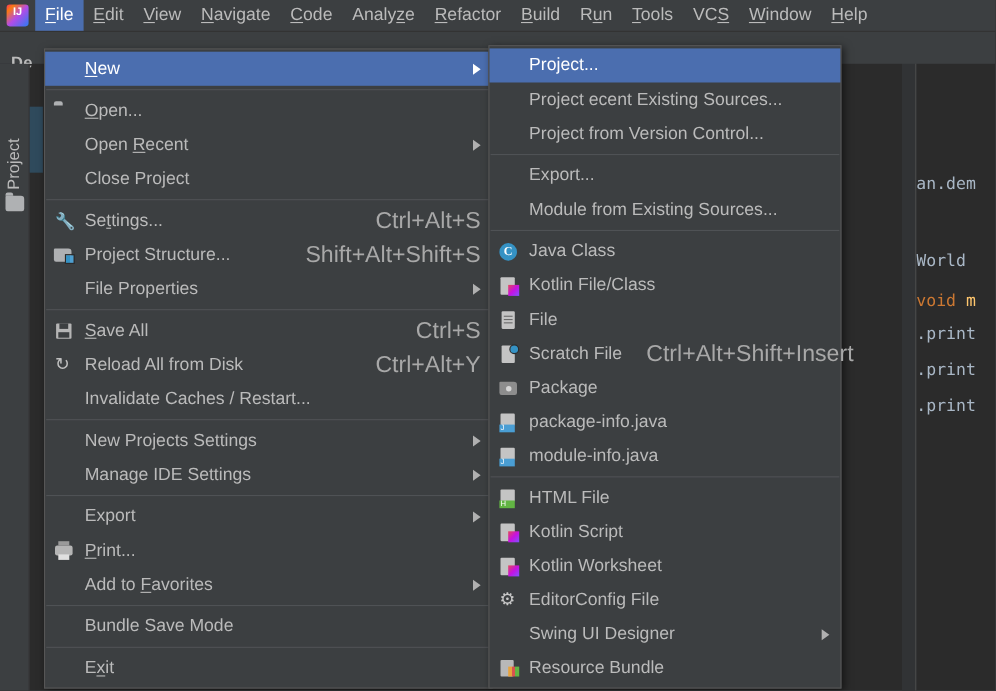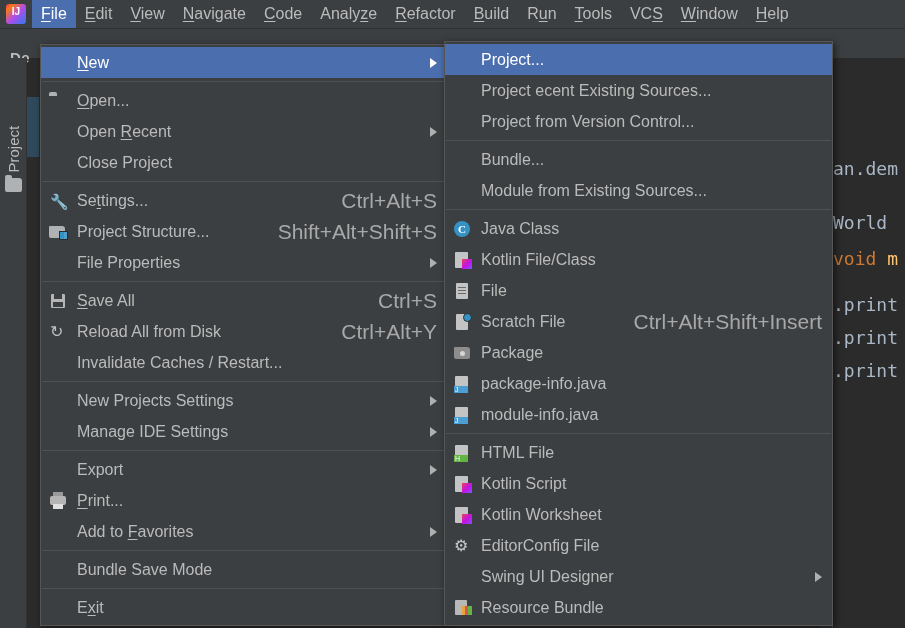--- a/index.html
+++ b/index.html
@@ -27,21 +27,21 @@
     position: absolute;
     left: 820px; top: 28px;
     width: 12px; height: 600px;
     background: #313335;
     border-right: 1px solid #4b4b4b;
   }
   .code-line {
     position: absolute;
     left: 833px;
     font-family: "DejaVu Sans Mono", monospace;
-    font-size: 18px;
+    font-size: 15px;
     white-space: pre;
     color: #a9b7c6;
   }
   .code-line .kw { color: #cc7832; }
   .code-line .mname { color: #ffc66d; }
 
   
   .title-strip {
     position: absolute;
     left: 0; top: 28px;
@@ -147,21 +147,21 @@
   
   .menu-popup {
     position: absolute;
     background: #3c3f41;
     border: 1px solid #565656;
     box-shadow: 2px 2px 7px rgba(0,0,0,.55);
     padding: 2px 0;
     box-sizing: border-box;
   }
   #file-menu  { left: 40px;  top: 44px;  width: 408px; }
-  #new-menu   { left: 444px; top: 41px;  width: 389px; }
+  #new-menu   { left: 444px; top: 41px;  width: 321px; }
 
   .menu-item {
     position: relative;
     display: flex;
     align-items: center;
     height: 31px;
     padding: 0 10px 0 8px;
     font-size: 16px;
     color: #bbbbbb;
     cursor: default;
@@ -358,22 +358,22 @@
         #62b543 6px, #62b543 10px);
   }
 </style>
 </head>
 <body>
 
 <div id="app">
 
   <div class="editor-bg">
     <div class="code-line" style="top:130px">an.dem</div>
-    <div class="code-line" style="top:184px">World</div>
-    <div class="code-line" style="top:220px"><span class="kw">void</span> <span class="mname">m</span></div>
+    <div class="code-line" style="top:200px">World</div>
+    <div class="code-line" style="top:236px"><span class="kw">void</span> <span class="mname">m</span></div>
     <div class="code-line" style="top:266px">.print</div>
     <div class="code-line" style="top:299px">.print</div>
     <div class="code-line" style="top:332px">.print</div>
   </div>
   <div class="editor-gutter"></div>
 
   <div class="title-strip"></div>
   <div class="proj-title">De</div>
 
   <div class="sidebar">
@@ -519,21 +519,21 @@
       <span class="menu-label">Project ecent Existing Sources...</span>
     </div>
     <div class="menu-item">
       <span class="menu-icon"></span>
       <span class="menu-label">Project from Version Control...</span>
     </div>
     <div class="menu-sep"></div>
 
     <div class="menu-item">
       <span class="menu-icon"></span>
-      <span class="menu-label">Bundle...</span>
+      <span class="menu-label">Export...</span>
     </div>
     <div class="menu-item">
       <span class="menu-icon"></span>
       <span class="menu-label">Module from Existing Sources...</span>
     </div>
     <div class="menu-sep"></div>
 
     <div class="menu-item">
       <span class="menu-icon">
           <span class="ic-javaclass">C</span>

